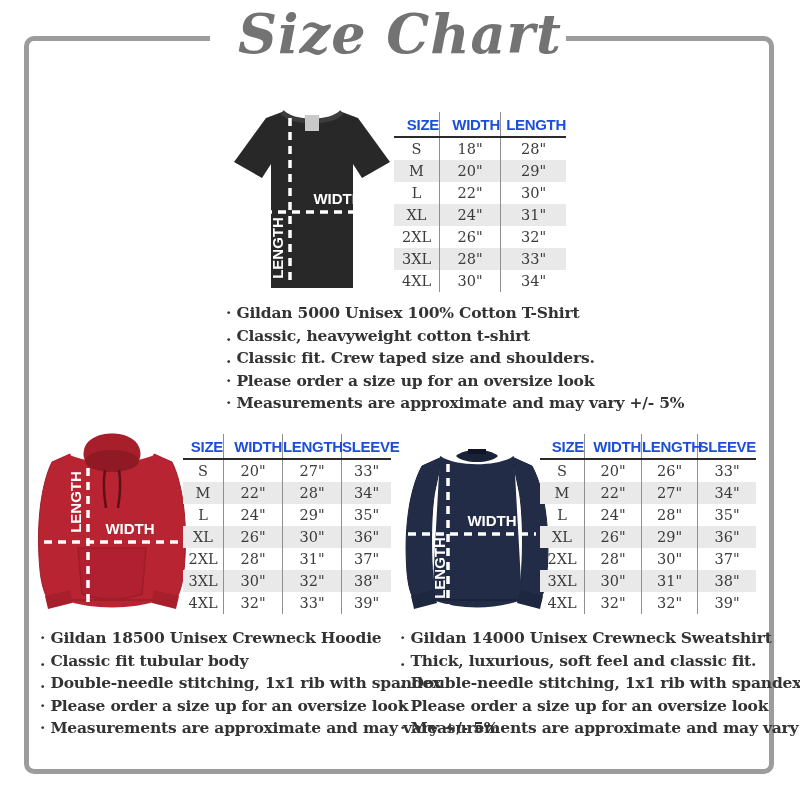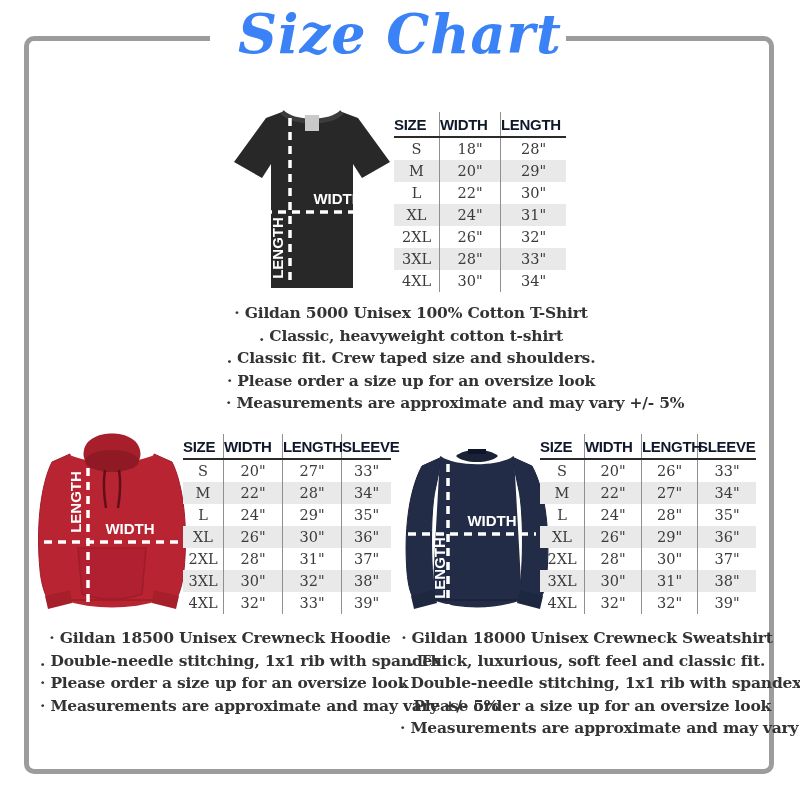--- a/index.html
+++ b/index.html
@@ -10,34 +10,34 @@
   .frame {
     position:absolute; left:24px; top:36px; width:750px; height:738px;
     border:5px solid #9c9c9c; border-radius:10px; box-sizing:border-box;
   }
   .title-patch {
     position:absolute; left:210px; top:30px; width:356px; height:16px; background:#ffffff;
   }
   .title {
     position:absolute; left:50%; top:2px; transform:translateX(-50%);
     margin:0; font-family:"DejaVu Serif", serif; font-style:italic; font-weight:bold;
-    font-size:54px; color:#3b82f6; letter-spacing:1px; white-space:nowrap;
+    font-size:54px; color:#737373; letter-spacing:1px; white-space:nowrap;
   }
   .garment { position:absolute; }
   .garment svg { display:block; width:100%; height:100%; }
   .tee        { left:226px; top:98px;  width:172px; height:198px; }
   .hoodie-img { left:28px;  top:420px; width:168px; height:202px; }
   .sweat-img  { left:396px; top:430px; width:162px; height:192px; }
 
   table.size-table {
     position:absolute; border-collapse:collapse; table-layout:fixed;
   }
   .size-table th {
     font-family:"Liberation Sans", sans-serif; font-weight:bold; font-size:15px;
-    letter-spacing:-0.3px; color:#0f172a; height:24px; padding:0; text-align:left;
+    letter-spacing:-0.3px; color:#1d4ed8; height:24px; padding:0; text-align:right;
     border-bottom:2.5px solid #2b2b2b;
   }
   .size-table td {
     font-family:"DejaVu Serif", serif; font-size:14.5px; color:#3b3b3b;
     height:22px; padding:0; text-align:center;
   }
   .size-table th + th, .size-table td + td { border-left:1.5px solid #8f8f8f; }
   .size-table tbody tr:nth-child(even) { background:#e9e9e9; }
 
   .tbl-tshirt { left:394px; top:112px; width:172px; }
@@ -48,21 +48,21 @@
   .tbl-hoodie  th:nth-child(2), .tbl-hoodie  td:nth-child(2) { width:58px; }
   .tbl-hoodie  th:nth-child(3), .tbl-hoodie  td:nth-child(3) { width:58px; }
   .tbl-sweat  { left:540px; top:434px; width:216px; }
   .tbl-sweat   th:nth-child(1), .tbl-sweat   td:nth-child(1) { width:44px; }
   .tbl-sweat   th:nth-child(2), .tbl-sweat   td:nth-child(2) { width:56px; }
   .tbl-sweat   th:nth-child(3), .tbl-sweat   td:nth-child(3) { width:55px; }
 
   ul.bullets { position:absolute; list-style:none; margin:0; padding:0; }
   ul.bullets li {
     font-family:"DejaVu Serif", serif; font-size:15.5px; font-weight:600;
-    color:#333333; line-height:22.5px; letter-spacing:-0.2px; white-space:nowrap;text-align:center;
+    color:#333333; line-height:22.5px; letter-spacing:-0.2px; white-space:nowrap;
   }
   .bullets-tshirt { left:226px; top:302px; width:370px; }
   .bullets-hoodie { left:40px;  top:627px; width:360px; }
   .bullets-sweat  { left:400px; top:627px; width:374px; }
 
   .svg-label { font-family:"Liberation Sans", sans-serif; font-weight:bold; }
 </style>
 </head>
 <body>
 
@@ -207,20 +207,21 @@
         <tr>
           <td>4XL</td>
           <td>32"</td>
           <td>33"</td>
           <td>39"</td>
         </tr>
       </tbody>
     </table>
   <ul class="bullets bullets-hoodie">
       <li>· Gildan 18500 Unisex Crewneck Hoodie</li>
+      <li>. Classic fit tubular body</li>
       <li>. Double-needle stitching, 1x1 rib with spandex</li>
       <li>· Please order a size up for an oversize look</li>
       <li>· Measurements are approximate and may vary +/- 5%</li>
     </ul>
 
   <div class="garment sweat-img">
     <svg viewBox="0 0 162 192" xmlns="http://www.w3.org/2000/svg">
       <path d="M46,27 L26,36 C12,62 8,104 11,142 C12,154 14,162 17,168 L38,162 C34,120 35,76 40,56 Z" fill="#232c47" stroke="#1a2238" stroke-width="1"></path>
       <path d="M116,27 L136,36 C150,62 154,104 151,142 C150,154 148,162 145,168 L124,162 C128,120 127,76 122,56 Z" fill="#232c47" stroke="#1a2238" stroke-width="1"></path>
       <path d="M44,26 C60,37 102,37 118,26 L126,170 C96,180 66,180 36,170 Z" fill="#232c47"></path>
@@ -284,20 +285,20 @@
         </tr>
         <tr>
           <td>4XL</td>
           <td>32"</td>
           <td>32"</td>
           <td>39"</td>
         </tr>
       </tbody>
     </table>
   <ul class="bullets bullets-sweat">
-      <li>· Gildan 18000 Unisex Crewneck Sweatshirt</li>
+      <li>· Gildan 14000 Unisex Crewneck Sweatshirt</li>
       <li>. Thick, luxurious, soft feel and classic fit.</li>
       <li>. Double-needle stitching, 1x1 rib with spandex</li>
       <li>· Please order a size up for an oversize look</li>
       <li>· Measurements are approximate and may vary +/- 5%</li>
     </ul>
 
 </div>
 
 </body></html>

